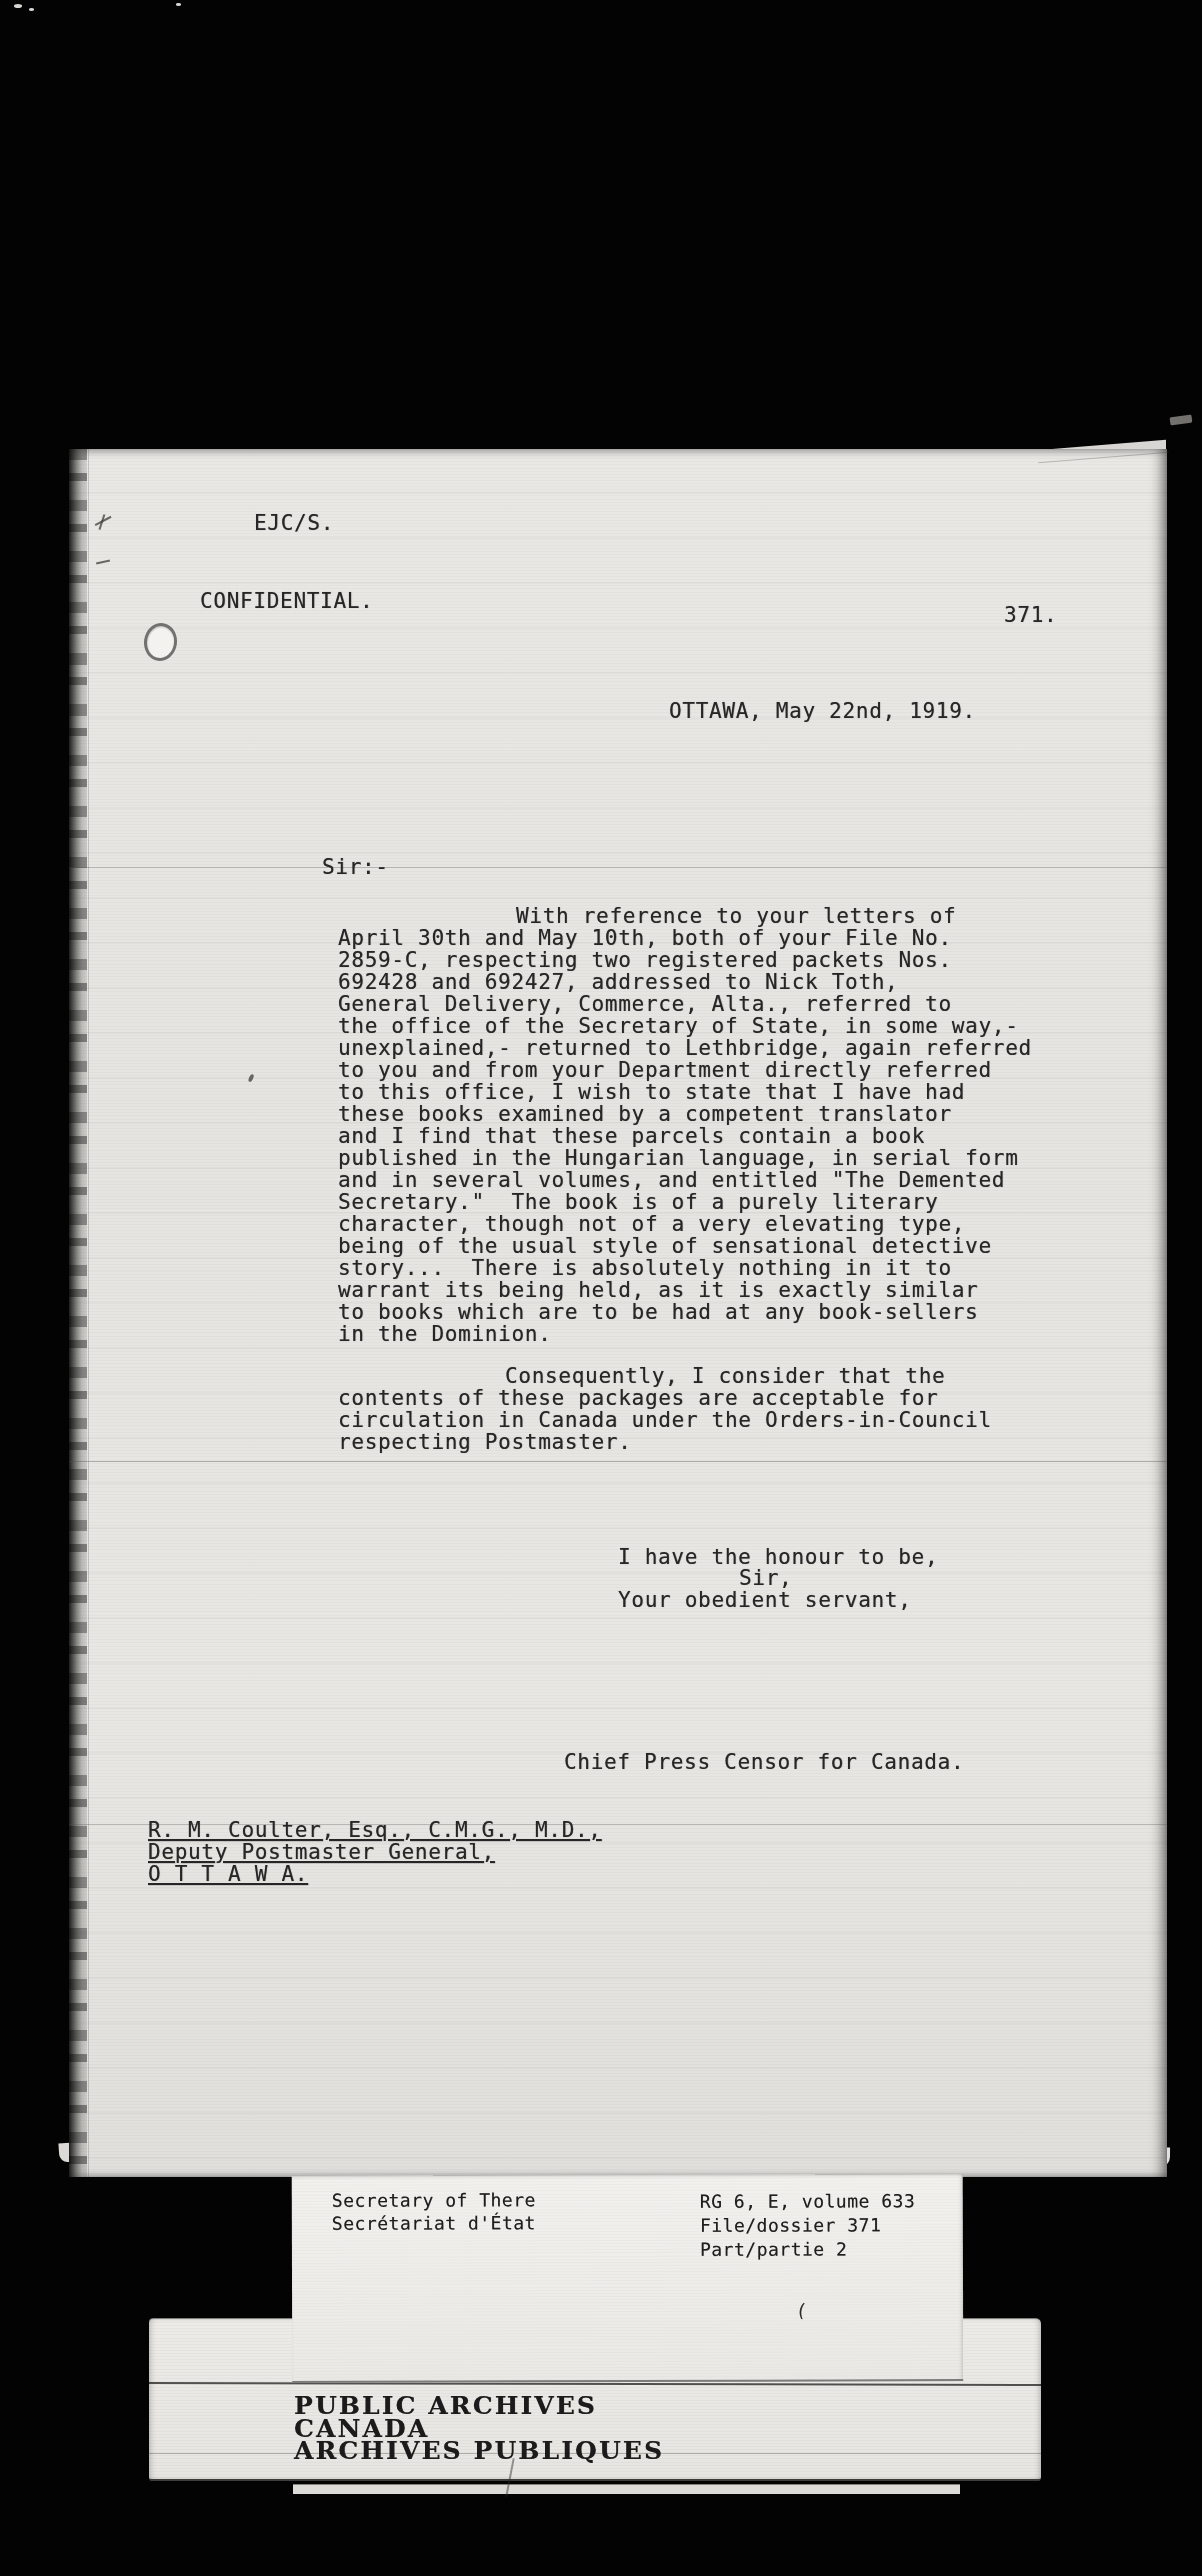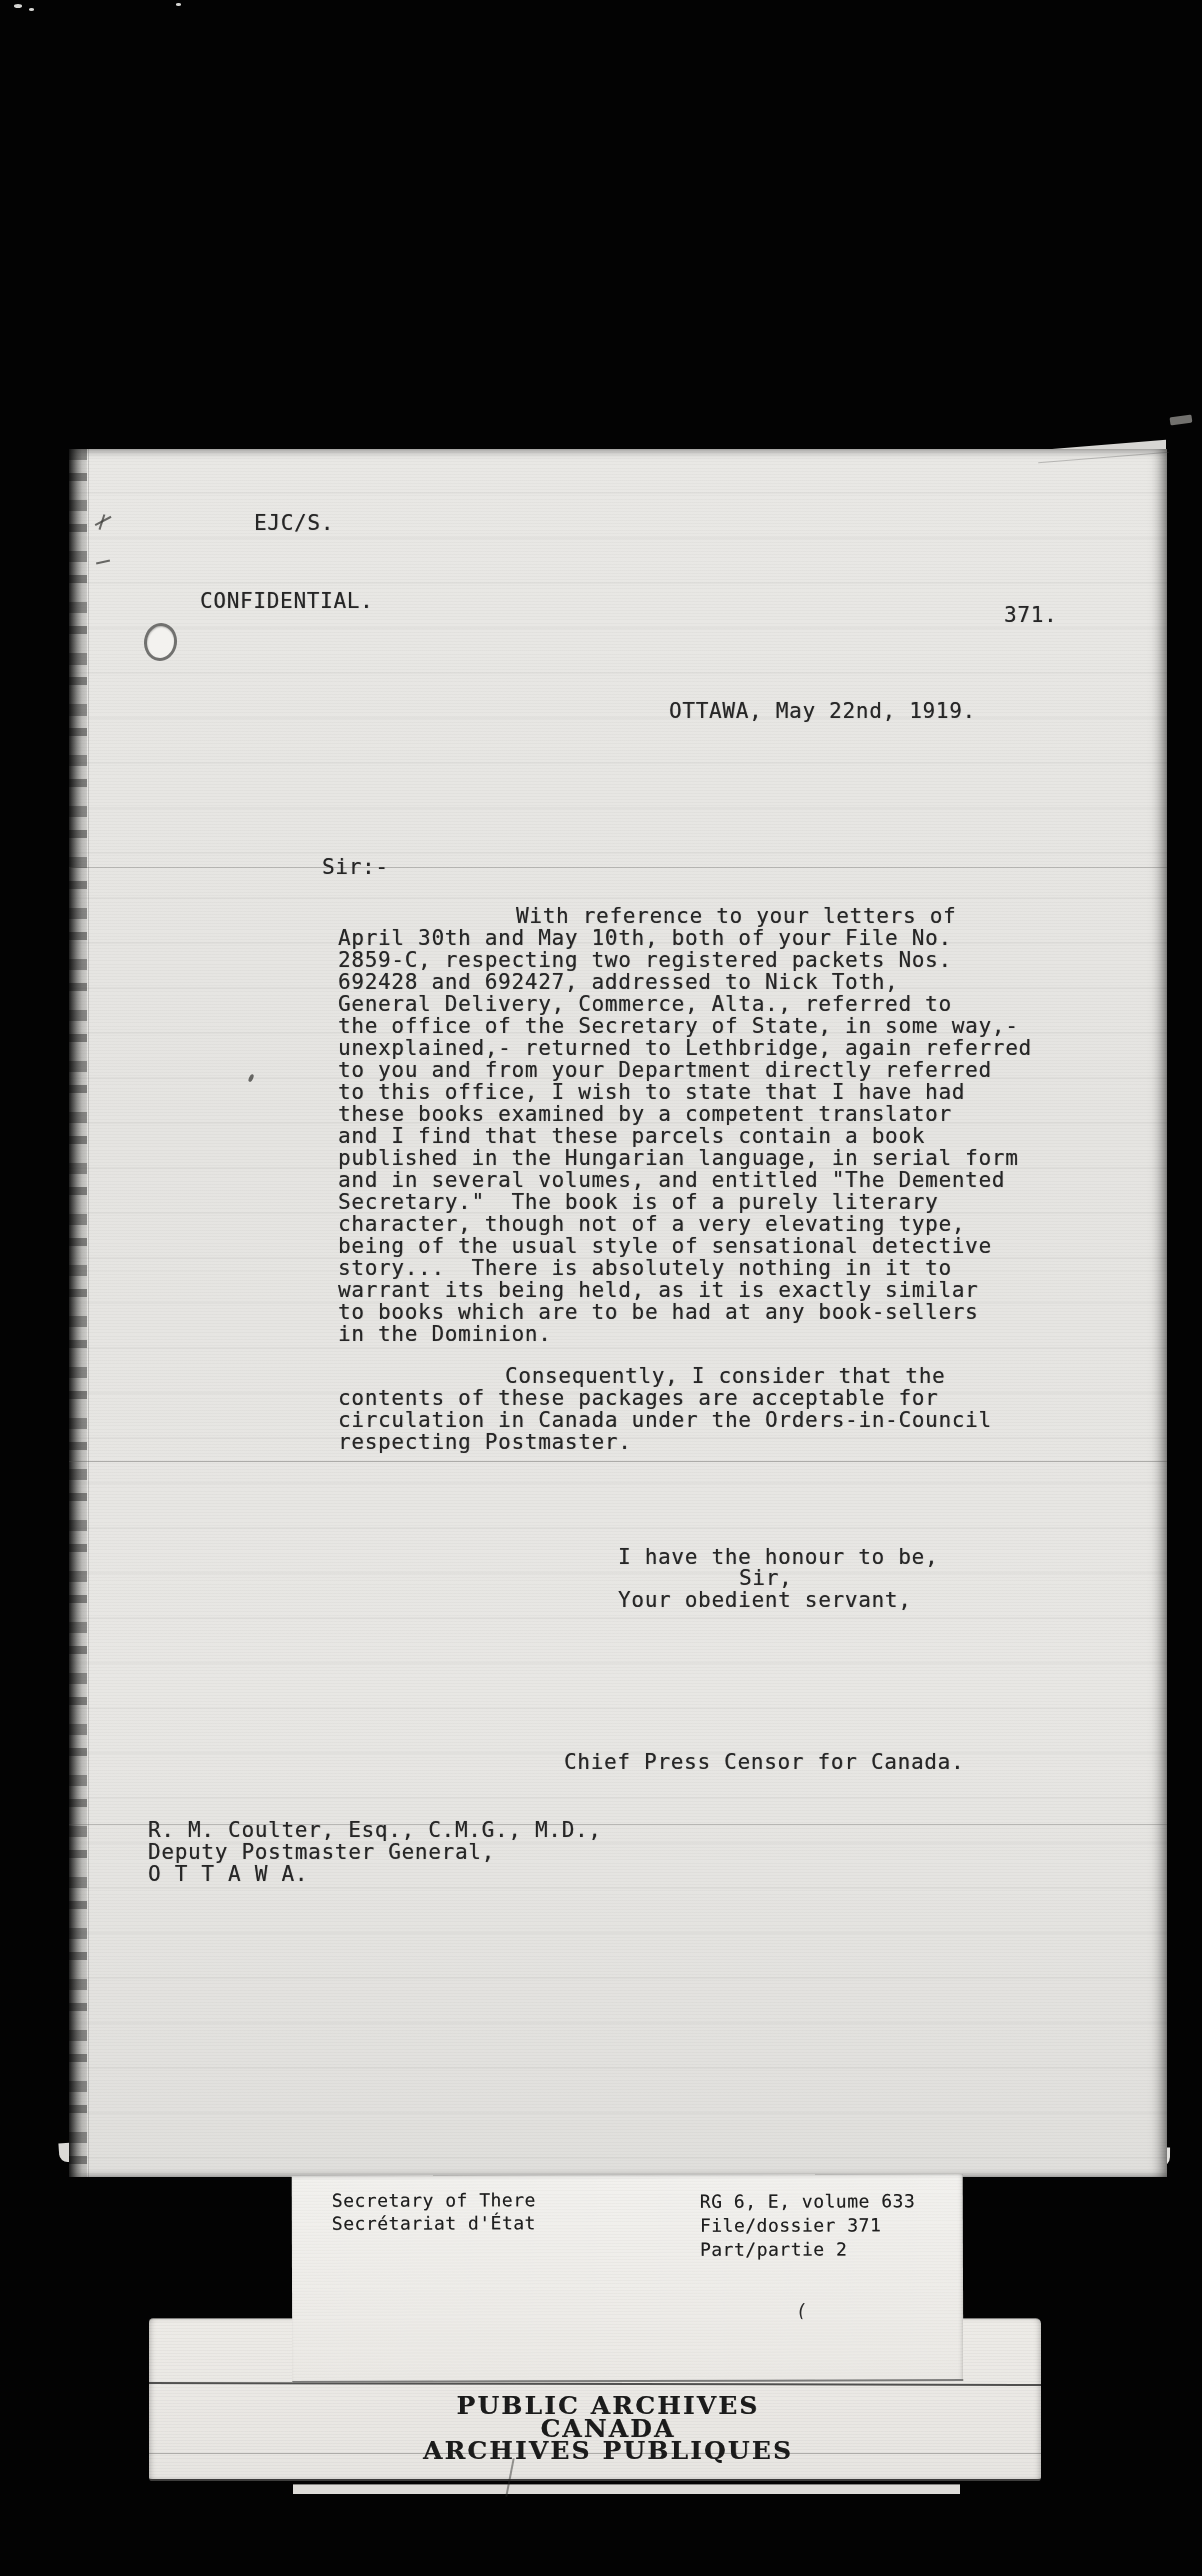--- a/index.html
+++ b/index.html
@@ -60,21 +60,21 @@
           linear-gradient(180deg,#edebe7,#e7e5e1);
         border-top:1.6px solid rgba(25,25,25,0.5);
         border-bottom:2.6px solid rgba(12,12,12,0.78);
         border-radius:4.2px 5.2px 3.1px 3.1px;
         box-shadow:inset 4.2px 0 6.3px -3.7px rgba(0,0,0,0.3), inset -4.2px 0 6.3px -3.7px rgba(0,0,0,0.3);}
   .band-line-strong{position:absolute;left:0;top:64px;width:100%;height:1.6px;background:rgba(22,22,22,0.72);
         transform:rotate(0.12deg);}
   .band-line-faint{position:absolute;left:0;top:134px;width:100%;height:1px;background:rgba(22,22,22,0.28);}
   .band-crack{position:absolute;left:360px;top:139px;width:1.6px;height:39px;background:rgba(40,40,38,0.45);
         transform:rotate(11deg);}
-  .stamp{position:absolute;left:145px;top:76px;width:628px;text-align:center;
+  .stamp{position:absolute;left:145px;top:76px;width:628px;
         font-family:"DejaVu Serif",serif;font-weight:700;font-size:25px;line-height:22.5px;
         letter-spacing:2.1px;color:#1b1b1b;white-space:pre;
         text-shadow:0.3px 0.4px 0.6px rgba(25,25,25,0.5);}
   .band-sliver{position:absolute;left:293px;top:2484px;width:667px;height:9.4px;background:#dedcd8;
         border-top:1px solid rgba(20,20,20,0.45);z-index:1;}
   .corner-smudge{position:absolute;left:1170px;top:416px;width:22px;height:8.4px;background:#72716e;
         border-radius:1.6px;transform:rotate(-8deg);}
 </style>
 </head>
 <body>
@@ -113,21 +113,21 @@
 
     <div class="tw p" style="left:269px;top:456px;--ind:178px;"><div class="line">With reference to your letters of</div><div class="line">April 30th and May 10th, both of your File No.</div><div class="line">2859-C, respecting two registered packets Nos.</div><div class="line">692428 and 692427, addressed to Nick Toth,</div><div class="line">General Delivery, Commerce, Alta., referred to</div><div class="line">the office of the Secretary of State, in some way,-</div><div class="line">unexplained,- returned to Lethbridge, again referred</div><div class="line">to you and from your Department directly referred</div><div class="line">to this office, I wish to state that I have had</div><div class="line">these books examined by a competent translator</div><div class="line">and I find that these parcels contain a book</div><div class="line">published in the Hungarian language, in serial form</div><div class="line">and in several volumes, and entitled "The Demented</div><div class="line">Secretary."  The book is of a purely literary</div><div class="line">character, though not of a very elevating type,</div><div class="line">being of the usual style of sensational detective</div><div class="line">story...  There is absolutely nothing in it to</div><div class="line">warrant its being held, as it is exactly similar</div><div class="line">to books which are to be had at any book-sellers</div><div class="line">in the Dominion.</div></div>
     <div class="tw p" style="left:269px;top:916px;--ind:167px;"><div class="line">Consequently, I consider that the</div><div class="line">contents of these packages are acceptable for</div><div class="line">circulation in Canada under the Orders-in-Council</div><div class="line">respecting Postmaster.</div></div>
 
     <div class="tw" style="left:549px;top:1097px;">I have the honour to be,</div>
     <div class="tw" style="left:670px;top:1118px;">Sir,</div>
     <div class="tw" style="left:549px;top:1140px;">Your obedient servant,</div>
 
     <div class="tw" style="left:495px;top:1302px;text-align:center;">Chief Press Censor for Canada.</div>
 
-    <div class="tw" style="left:79px;top:1370px;"><div class="line">R. M. Coulter, Esq., C.M.G., M.D.,</div><div class="line">Deputy Postmaster General,</div><div class="line">O T T A W A.</div></div>
+    <div class="tw" style="left:79px;top:1370px;text-decoration:underline;"><div class="line">R. M. Coulter, Esq., C.M.G., M.D.,</div><div class="line">Deputy Postmaster General,</div><div class="line">O T T A W A.</div></div>
   </div>
 
   <div class="band">
     <div class="band-line-strong"></div>
     <div class="band-line-faint"></div>
     <div class="band-crack"></div>
     <div class="stamp"><div class="line">PUBLIC ARCHIVES</div><div class="line">CANADA</div><div class="line">ARCHIVES PUBLIQUES</div></div>
   </div>
   <div class="band-sliver"></div>
 

